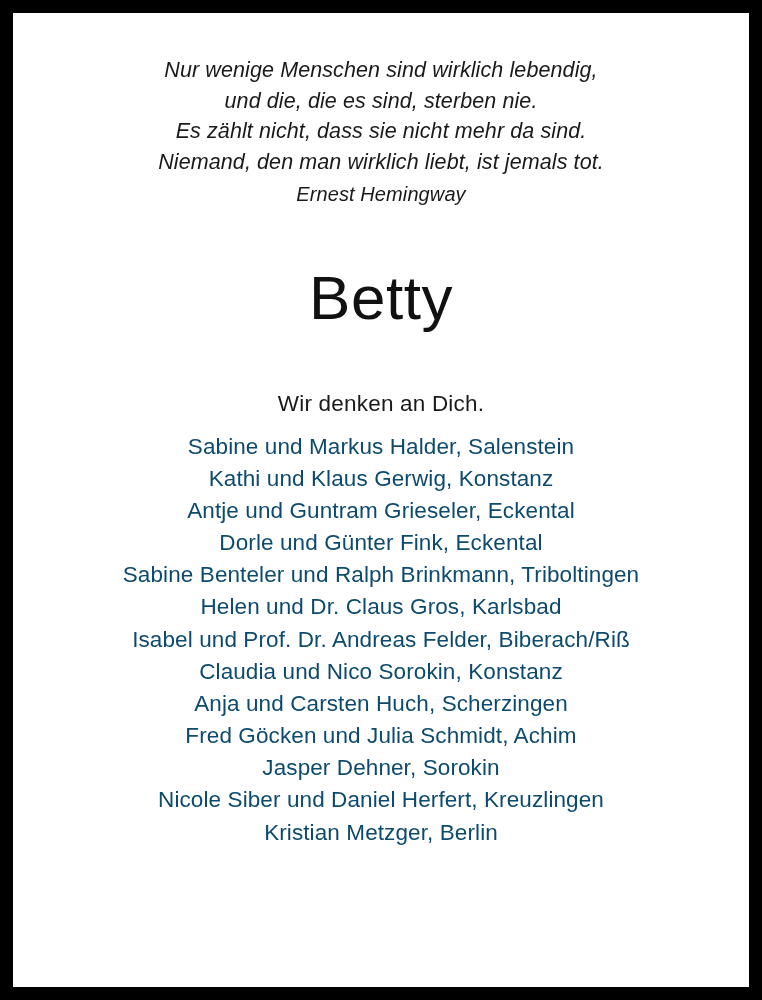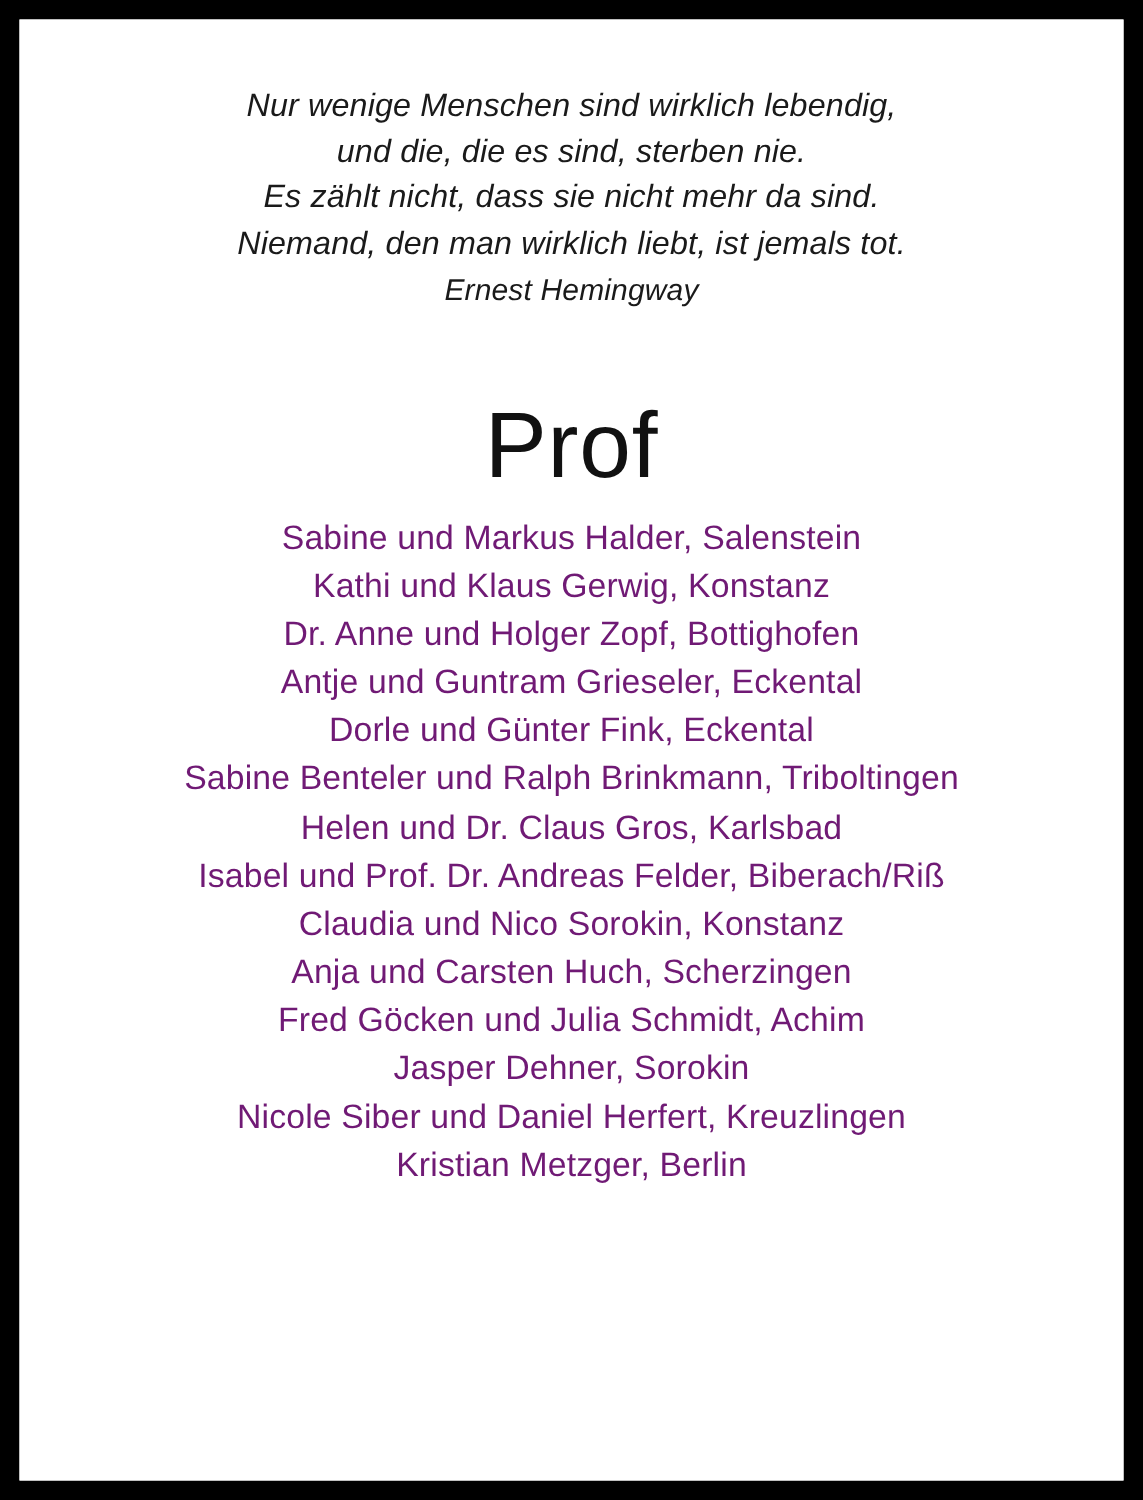--- a/index.html
+++ b/index.html
@@ -72,46 +72,46 @@
   }
   .mourners {
     margin-top: 14px;
     width: 100%;
     text-align: center;
   }
   .mourner {
     display: block;
     font-size: 22.5px;
     line-height: 1.43;
-    color: #701a75;
+    color: #0c4a6e;
     letter-spacing: 0.1px;
     white-space: nowrap;
   }
 </style>
 </head>
 <body>
 
 <div class="obituary-frame">
   <div class="inner">
 
     <div class="quote-block">
       <span class="quote-line">Nur wenige Menschen sind wirklich lebendig,</span>
       <span class="quote-line">und die, die es sind, sterben nie.</span>
       <span class="quote-line">Es zählt nicht, dass sie nicht mehr da sind.</span>
       <span class="quote-line">Niemand, den man wirklich liebt, ist jemals tot.</span>
       <span class="quote-author">Ernest Hemingway</span>
     </div>
 
-    <h1 class="name">Prof</h1>
+    <h1 class="name">Betty</h1>
 
+    <div class="dedication">Wir denken an Dich.</div>
 
     <div class="mourners">
       <span class="mourner">Sabine und Markus Halder, Salenstein</span>
       <span class="mourner">Kathi und Klaus Gerwig, Konstanz</span>
-      <span class="mourner">Dr. Anne und Holger Zopf, Bottighofen</span>
       <span class="mourner">Antje und Guntram Grieseler, Eckental</span>
       <span class="mourner">Dorle und Günter Fink, Eckental</span>
       <span class="mourner">Sabine Benteler und Ralph Brinkmann, Triboltingen</span>
       <span class="mourner">Helen und Dr. Claus Gros, Karlsbad</span>
       <span class="mourner">Isabel und Prof. Dr. Andreas Felder, Biberach/Riß</span>
       <span class="mourner">Claudia und Nico Sorokin, Konstanz</span>
       <span class="mourner">Anja und Carsten Huch, Scherzingen</span>
       <span class="mourner">Fred Göcken und Julia Schmidt, Achim</span>
       <span class="mourner">Jasper Dehner, Sorokin</span>
       <span class="mourner">Nicole Siber und Daniel Herfert, Kreuzlingen</span>

